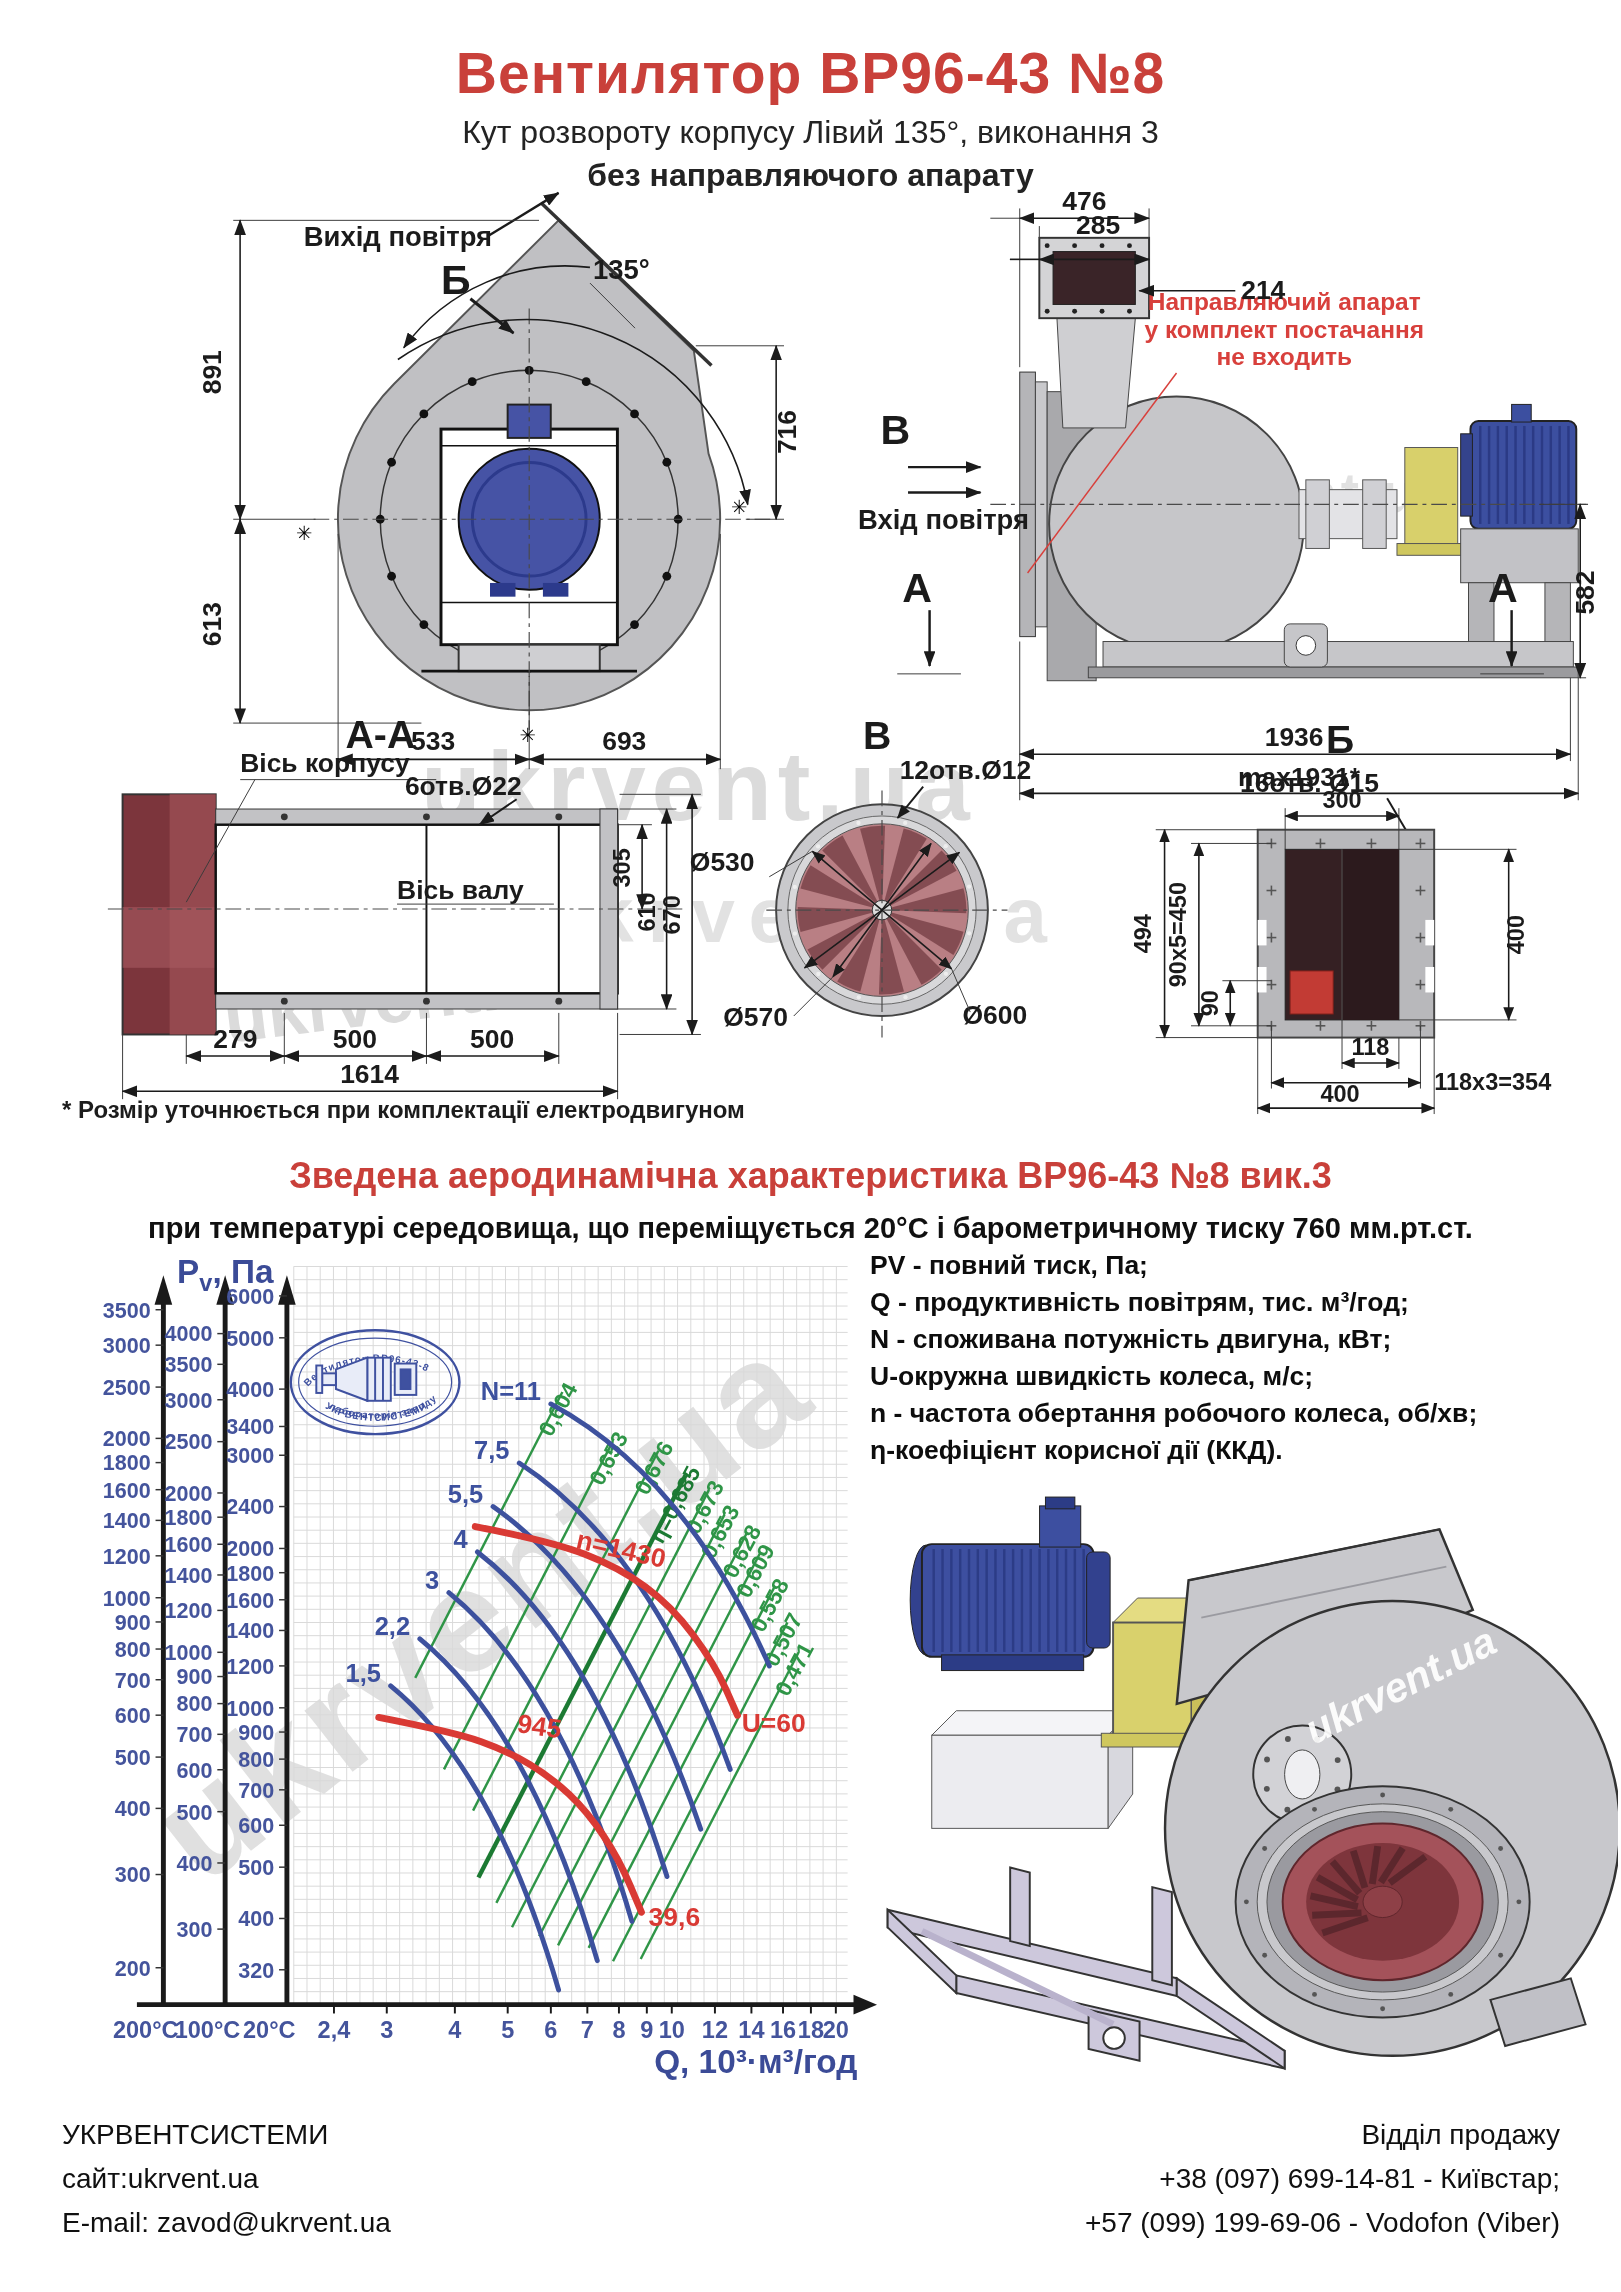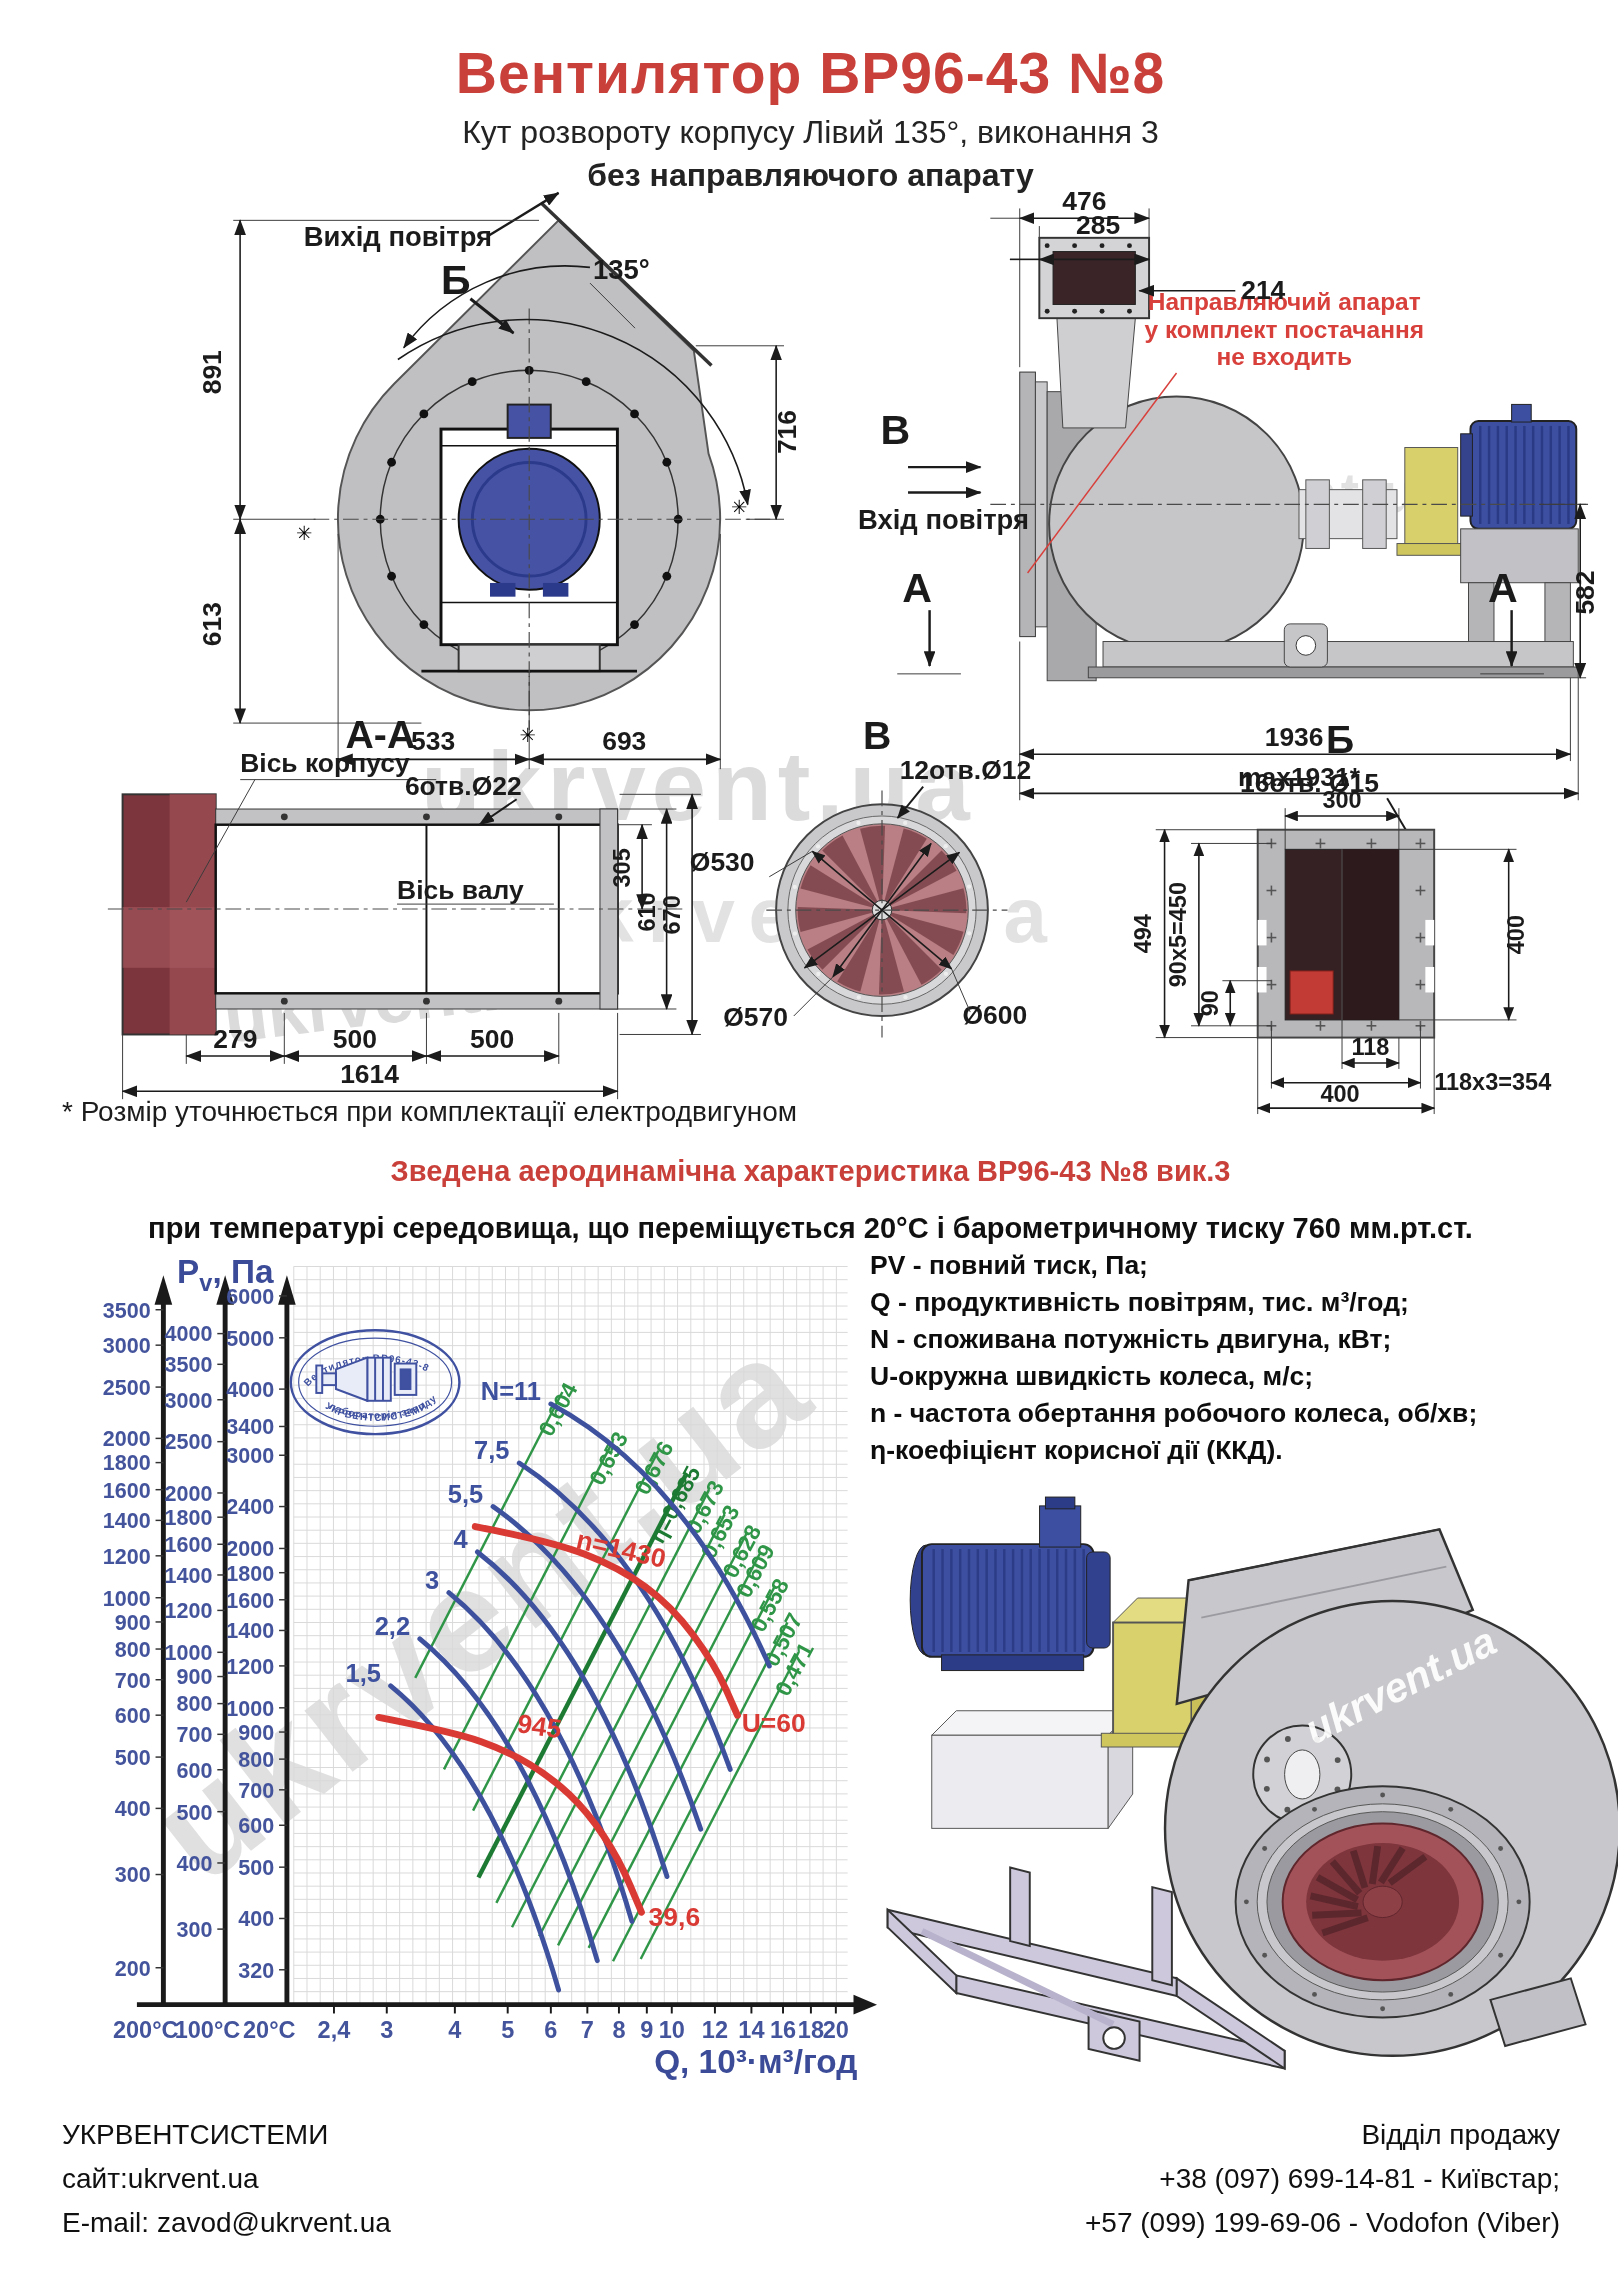--- a/index.html
+++ b/index.html
@@ -3,22 +3,22 @@
 <meta charset="utf-8">
 <style>
   html,body{margin:0;padding:0;background:#888;}
   .page{position:relative;width:1621px;height:2293px;background:#fff;overflow:hidden;
         font-family:"Liberation Sans","DejaVu Sans",sans-serif;}
   .abs{position:absolute;}
   .ctr{left:0;right:0;text-align:center;margin-top:20px;}
   .title{top:19.6px;font-size:57px;font-weight:700;color:#c9403a;letter-spacing:1px;}
   .sub1{top:94px;font-size:32px;font-weight:400;color:#232323;}
   .sub2{top:137px;font-size:32px;font-weight:700;color:#232323;}
-  .footnote{left:62px;top:1096px;font-size:28px;font-weight:400;color:#1c1c1c;}
-  .h2red{top:1135px;font-size:29px;font-weight:700;color:#c9403a;}
+  .footnote{left:62px;top:1096px;font-size:24px;font-weight:700;color:#1c1c1c;}
+  .h2red{top:1135px;font-size:36px;font-weight:700;color:#c9403a;}
   .subh{top:1192px;font-size:29px;font-weight:700;color:#101010;}
   .legend{left:870px;top:1247px;width:735px;}
   .legend .lg{font-size:26.5px;font-weight:700;color:#0d0d0d;line-height:37px;white-space:nowrap;}
   .f-l{left:62px;top:2113px;font-size:28px;color:#101010;line-height:44px;}
   .f-r{right:61px;top:2113px;font-size:28px;color:#101010;line-height:44px;text-align:right;}
   .wm{color:rgba(135,135,135,.30);font-weight:700;white-space:nowrap;pointer-events:none;}
   svg text{font-family:"Liberation Sans","DejaVu Sans",sans-serif;}
   .dt{font-size:27px;font-weight:700;fill:#1b1b1b;}
   .dts{font-size:24px;font-weight:700;fill:#1b1b1b;}
   .dtt{font-size:40px;font-weight:700;fill:#1b1b1b;}

